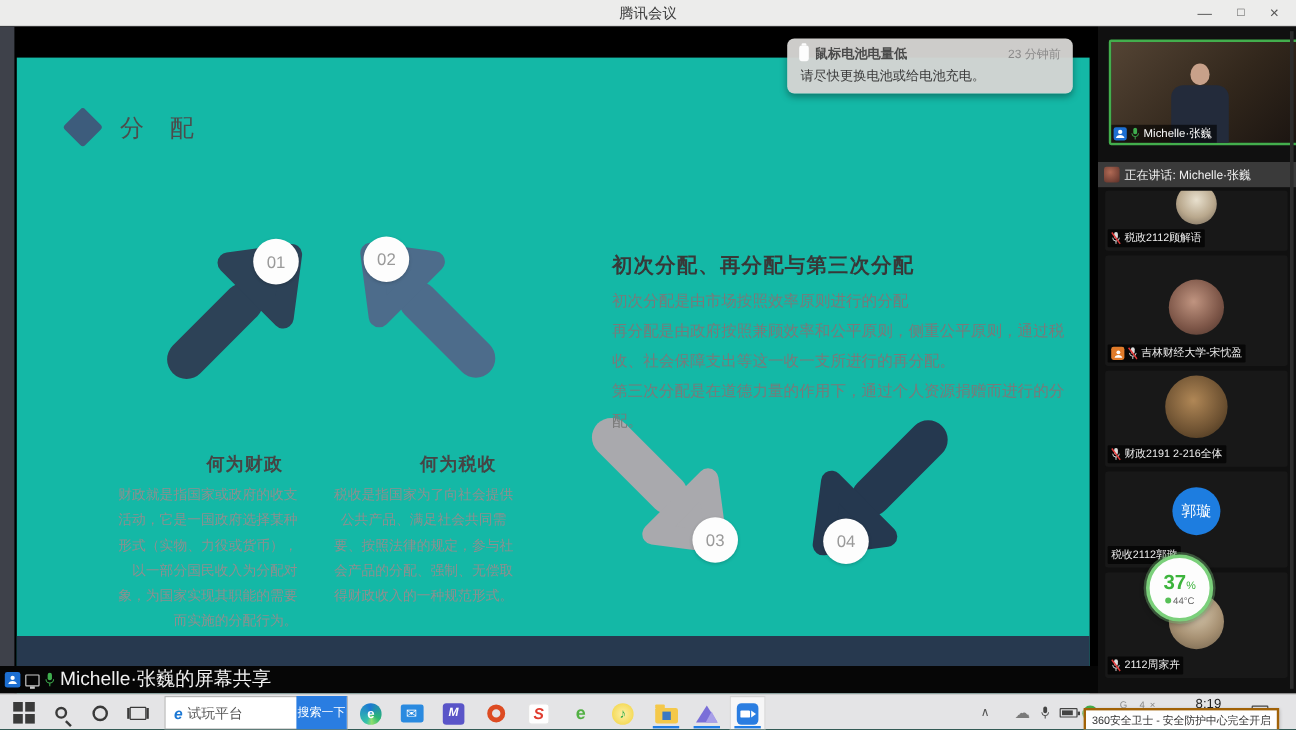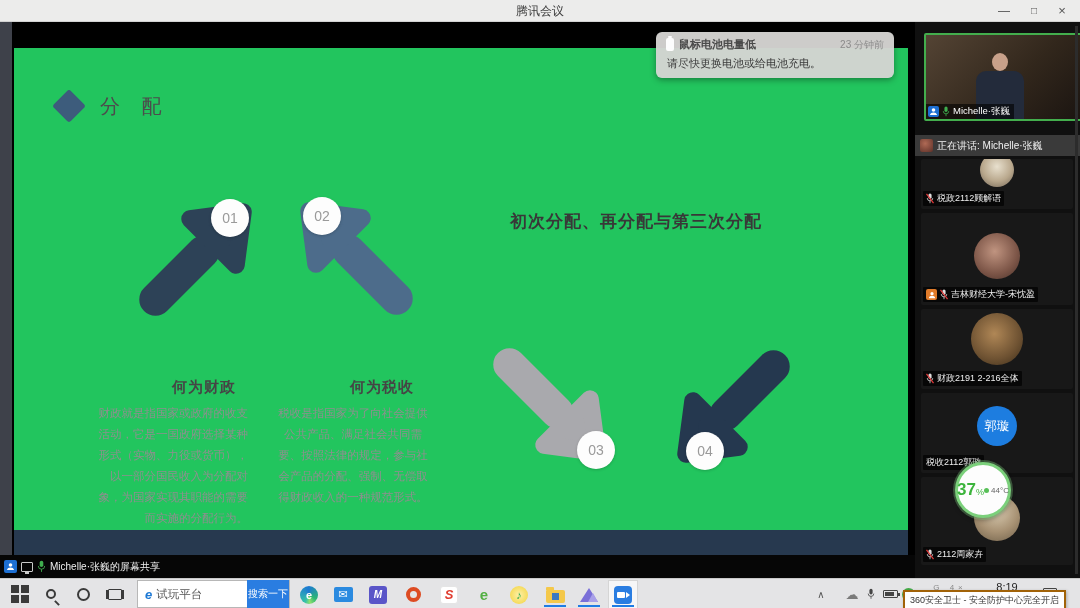--- a/index.html
+++ b/index.html
@@ -9,21 +9,21 @@
 
   
   .titlebar { left:0; top:0; width:1080px; height:22px; background:#ececeb; border-bottom:1px solid #d2d2d2; }
   .titlebar .wtitle { position:absolute; left:0; right:0; top:3px; text-align:center; font-size:12px; color:#3c3c3c; }
   .winctl { position:absolute; top:0; height:22px; width:28px; text-align:center; line-height:22px; font-size:12px; color:#555; }
   .ctl-min { right:62px; } .ctl-max { right:32px; font-size:10px; } .ctl-close { right:4px; font-size:13px; }
 
   
   .share-area { left:0; top:22px; width:915px; height:556px; background:#000; }
   .left-strip { left:0; top:22px; width:12px; height:556px; background:#3e414a; }
-  .slide { left:14px; top:48px; width:894px; height:559px; background:#22c55e; }
+  .slide { left:14px; top:48px; width:894px; height:559px; background:#14b8a6; }
   .slide-footer { left:14px; top:530px; width:894px; height:25px; background:#27394f; }
 
   
   .notif { left:656px; top:32px; width:238px; height:46px; background:rgba(213,212,210,0.96); border-radius:6px; box-shadow:0 2px 6px rgba(0,0,0,.35); z-index:60; padding:5px 10px 0 10px; }
   .notif-row { display:flex; align-items:center; gap:5px; }
   .notif-batt { width:8px; height:13px; background:#fdfdfd; border-radius:2px; position:relative; }
   .notif-batt::before { content:""; position:absolute; top:-2px; left:2px; width:4px; height:2px; background:#fdfdfd; border-radius:1px; }
   .notif-title { font-size:11px; font-weight:bold; color:#4a4a4a; flex:1; }
   .notif-time { font-size:10px; color:#8a8a8a; }
   .notif-body { font-size:11px; color:#3a3a3a; margin-top:4px; padding-left:1px; }
@@ -49,21 +49,21 @@
   
   .sec-h { position:absolute; font-size:15px; font-weight:bold; color:#454545; letter-spacing:1px; }
   .sec1-h { left:172px; top:378px; } .sec2-h { left:350px; top:378px; }
   .sec-b { position:absolute; width:152px; font-size:11.5px; color:#8f8f8f; line-height:21px; text-align:right; }
   .sec1-b { left:96px; top:403px; } .sec2-b { left:278px; top:403px; width:150px;text-align:center; }
   .main-h { left:510px; top:210px; font-size:17px; font-weight:bold; color:#383838; letter-spacing:1px; }
   .main-p { left:510px; top:238px; width:398px; font-size:13px; color:#7a7a7a; line-height:25px; }
 
   
   .share-bar { left:0; top:555px; width:915px; height:23px; background:#060606; display:flex; align-items:center; gap:4px; padding-left:4px; }
-  .share-bar .label { font-size:10px; color:#f0f0f0; }
+  .share-bar .label { font-size:16px; color:#f0f0f0; }
   .badge-person { width:13px; height:13px; background:#1d6fd2; border-radius:2px; display:inline-flex; align-items:center; justify-content:center; }
   .badge-person svg { width:9px; height:9px; }
   .monitor-ic { width:12px; height:10px; border:1.5px solid #c9c9c9; border-radius:1px; position:relative; }
   .monitor-ic::after { content:""; position:absolute; left:3px; bottom:-3px; width:4px; height:2px; background:#c9c9c9; }
   .mic { display:inline-flex; }
 
   
   .sidebar { left:915px; top:22px; width:165px; height:556px; background:#101010; }
   .tile { position:absolute; background:#181818; border-radius:2px; overflow:hidden; }
   .tile-video { left:9px; top:11px; width:168px; height:88px; border:2px solid #43ae4d; background:linear-gradient(135deg,#544434 0%,#32271c 55%,#191310 100%); }
@@ -84,21 +84,21 @@
   .av2 { width:34px; height:34px; top:-6px; background:radial-gradient(circle at 50% 40%,#e8e0ce 0%,#b9a88d 55%,#6e6254 100%); }
   .av3 { width:46px; height:46px; top:20px; background:radial-gradient(circle at 45% 40%,#c09480 0%,#7c5547 60%,#463029 100%); }
   .av4 { width:52px; height:52px; top:4px; background:radial-gradient(circle at 45% 40%,#b08756 0%,#6e5232 60%,#3a2b18 100%); }
   .av5 { width:40px; height:40px; top:13px; background:#1d7de0; display:flex; align-items:center; justify-content:center; color:#fff; font-size:12.5px; }
   .av6 { width:46px; height:46px; top:18px; background:radial-gradient(circle at 50% 35%,#d8cab0 0%,#a79173 55%,#6e5f49 100%); }
   .tile-label { position:absolute; left:2px; bottom:3px; display:flex; align-items:center; gap:3px; background:rgba(0,0,0,.7); padding:1px 3px; border-radius:1px; }
   .tile-label .nm { font-size:9px; color:#eee; white-space:nowrap; }
   .badge-person-org { width:11px; height:11px; background:#e07b2a; border-radius:2px; display:inline-flex; align-items:center; justify-content:center; }
   .badge-person-org svg { width:8px; height:8px; }
 
-  .monitor-ball { left:955px; top:462px; width:56px; height:56px; border-radius:50%; background:#fdfdfd; border:3px solid #7bd07b; box-shadow:0 0 0 2px rgba(130,205,130,.35), 0 2px 5px rgba(0,0,0,.4); z-index:40; display:flex; align-items:center; justify-content:center; }
+  .monitor-ball { left:955px; top:462px; width:56px; height:56px; border-radius:50%; background:#fdfdfd; border:3px solid #7bd07b; box-shadow:0 0 0 2px rgba(130,205,130,.35), 0 2px 5px rgba(0,0,0,.4); z-index:40; display:flex; flex-direction:column; align-items:center; justify-content:center; }
   .mb-top { display:flex; align-items:baseline; color:#3cb43c; }
   .mb-pc { font-size:17px; font-weight:bold; }
   .mb-sign { font-size:9px; }
   .mb-temp { display:flex; align-items:center; gap:2px; font-size:8px; color:#666; }
   .mb-temp::before { content:""; width:5px; height:5px; border-radius:50%; background:#57c057; }
   .side-scroll { left:1075px; top:26px; width:3px; height:548px; background:#2c2c2c; }
 
   
   .taskbar { left:0; top:578px; width:1080px; height:30px; background:#e4e4e6; border-top:1px solid #c9c9c9; }
   .tb { position:absolute; top:0; height:30px; display:flex; align-items:center; justify-content:center; }
@@ -203,20 +203,25 @@
   <div class="numcircle nc1">01</div>
   <div class="numcircle nc2">02</div>
   <div class="numcircle nc3">03</div>
   <div class="numcircle nc4">04</div>
 
   <div class="abs sec-h sec1-h">何为财政</div>
   <div class="abs sec-b sec1-b">财政就是指国家或政府的收支活动，它是一国政府选择某种形式（实物、力役或货币），以一部分国民收入为分配对象，为国家实现其职能的需要而实施的分配行为。</div>
   <div class="abs sec-h sec2-h">何为税收</div>
   <div class="abs sec-b sec2-b">税收是指国家为了向社会提供公共产品、满足社会共同需要、按照法律的规定，参与社会产品的分配、强制、无偿取得财政收入的一种规范形式。</div>
   <div class="abs main-h">初次分配、再分配与第三次分配</div>
+  <div class="abs main-p">
+    <div>初次分配是由市场按照效率原则进行的分配</div>
+    <div>再分配是由政府按照兼顾效率和公平原则，侧重公平原则，通过税收、社会保障支出等这一收一支所进行的再分配。</div>
+    <div>第三次分配是在道德力量的作用下，通过个人资源捐赠而进行的分配。</div>
+  </div>
 
   <div class="abs slide-footer"></div>
 
   <div class="abs notif">
     <div class="notif-row">
       <span class="notif-batt"></span>
       <span class="notif-title">鼠标电池电量低</span>
       <span class="notif-time">23 分钟前</span>
     </div>
     <div class="notif-body">请尽快更换电池或给电池充电。</div>

